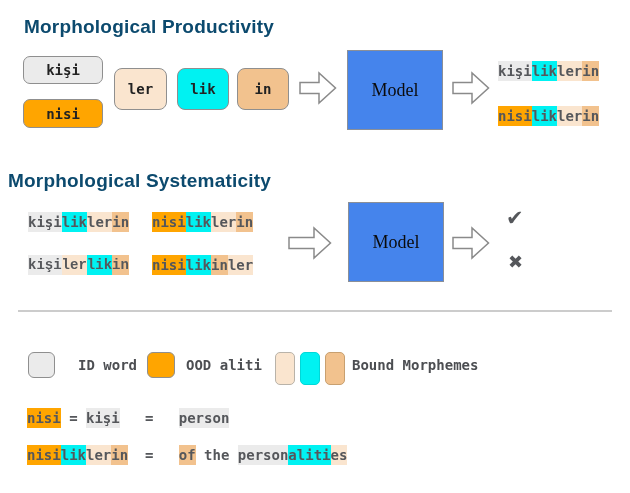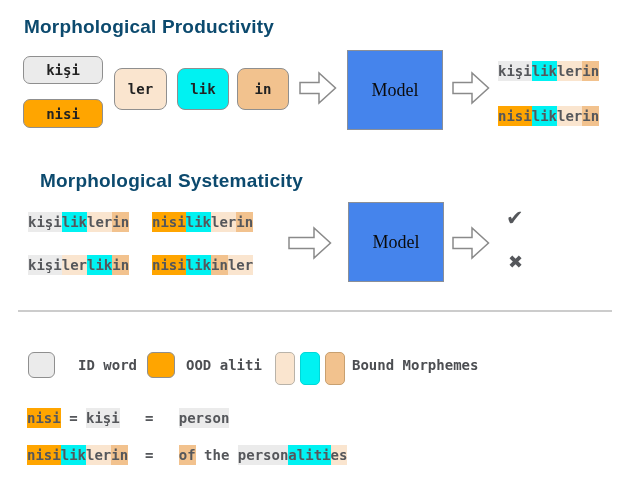--- a/index.html
+++ b/index.html
@@ -76,25 +76,25 @@
 
   <div class="abs arrow-icon" style="left:452px;top:71px;">
     <svg width="38" height="34" viewBox="0 0 38 34">
       <polygon points="1,11.5 20,11.5 20,2 36.5,17 20,32 20,22.5 1,22.5" fill="#ffffff" stroke="#8a8a8a" stroke-width="1.5"></polygon>
     </svg>
   </div>
 
   <div class="abs mono seg-word" style="left:498px;top:61px;"><span style="background-color: rgb(235, 235, 235);">kişi</span><span style="background-color: rgb(0, 242, 242);">lik</span><span style="background-color: rgb(250, 229, 207);">ler</span><span style="background-color: rgb(242, 194, 142);">in</span></div>
   <div class="abs mono seg-word" style="left:498px;top:106px;"><span style="background-color: rgb(255, 165, 0);">nisi</span><span style="background-color: rgb(0, 242, 242);">lik</span><span style="background-color: rgb(250, 229, 207);">ler</span><span style="background-color: rgb(242, 194, 142);">in</span></div>
 
-  <div class="abs section-title" style="left:40px;top:170px;">Morphological Systematicity</div>
+  <div class="abs section-title" style="left:8px;top:170px;">Morphological Systematicity</div>
 
   <div class="abs mono seg-word" style="left:28px;top:212px;"><span style="background-color: rgb(235, 235, 235);">kişi</span><span style="background-color: rgb(0, 242, 242);">lik</span><span style="background-color: rgb(250, 229, 207);">ler</span><span style="background-color: rgb(242, 194, 142);">in</span></div>
   <div class="abs mono seg-word" style="left:152px;top:212px;"><span style="background-color: rgb(255, 165, 0);">nisi</span><span style="background-color: rgb(0, 242, 242);">lik</span><span style="background-color: rgb(250, 229, 207);">ler</span><span style="background-color: rgb(242, 194, 142);">in</span></div>
-  <div class="abs mono seg-word" style="left:28px;top:255px;"><span style="background-color: rgb(235, 235, 235);">kişi</span><span style="background-color: rgb(250, 229, 207);">ler</span><span style="background-color: rgb(0, 242, 242);">lik</span><span style="background-color: rgb(242, 194, 142);">in</span></div>
+  <div class="abs mono seg-word" style="left:28px;top:255px;font-family:Liberation Mono, monospace;"><span style="background-color: rgb(235, 235, 235);">kişi</span><span style="background-color: rgb(250, 229, 207);">ler</span><span style="background-color: rgb(0, 242, 242);">lik</span><span style="background-color: rgb(242, 194, 142);">in</span></div>
   <div class="abs mono seg-word" style="left:152px;top:255px;"><span style="background-color: rgb(255, 165, 0);">nisi</span><span style="background-color: rgb(0, 242, 242);">lik</span><span style="background-color: rgb(242, 194, 142);">in</span><span style="background-color: rgb(250, 229, 207);">ler</span></div>
 
   <div class="abs arrow-icon" style="left:288px;top:226px;">
     <svg width="44" height="34" viewBox="0 0 44 34">
       <polygon points="1,11.5 26,11.5 26,2 42.5,17 26,32 26,22.5 1,22.5" fill="#ffffff" stroke="#8a8a8a" stroke-width="1.5"></polygon>
     </svg>
   </div>
 
   <div class="abs model-box" style="left: 348px; top: 202px; background-color: rgb(69, 132, 236);">
     <span>Model</span>

